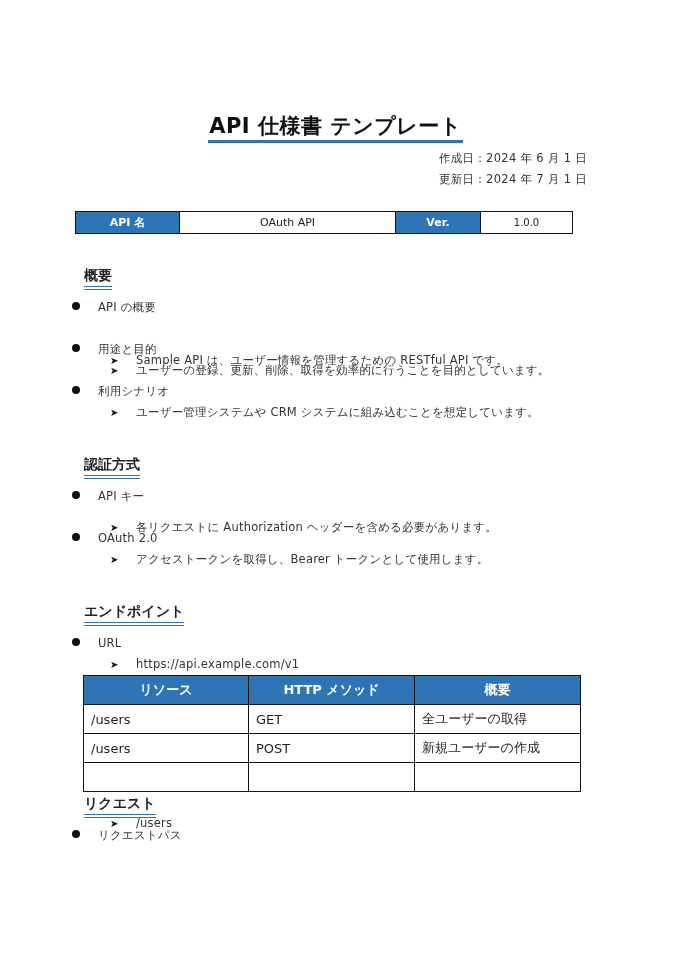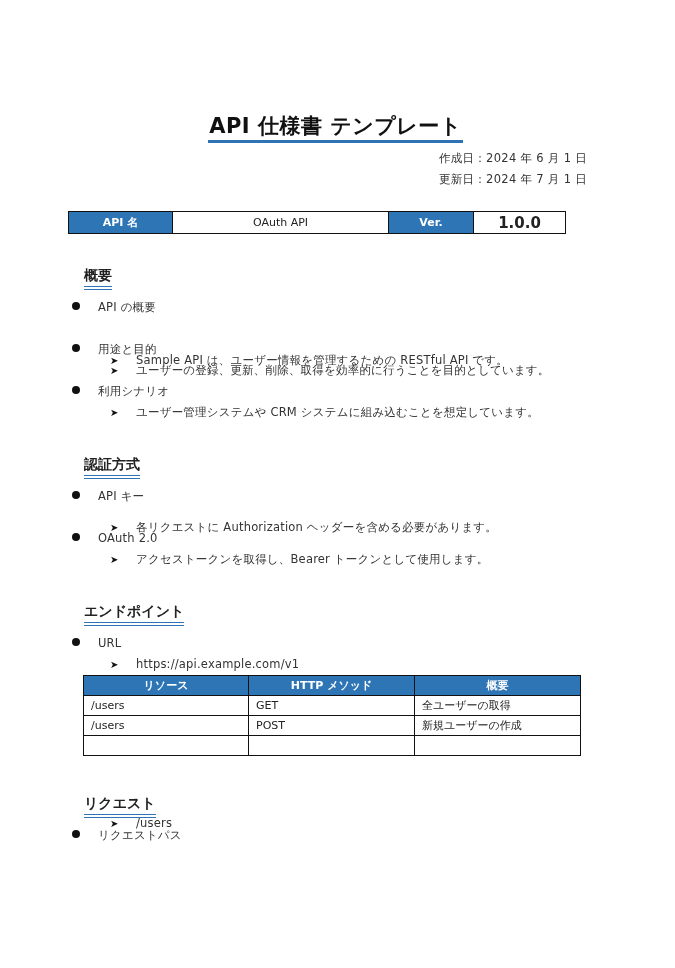--- a/index.html
+++ b/index.html
@@ -26,21 +26,21 @@
       line-height: 26px;
     }
     .date {
       right: 88px;
       font-size: 11.5px;
       color: #333;
       letter-spacing: 0.3px;
     }
     table { border-collapse: collapse; table-layout: fixed; }
     .meta-table {
-      left: 68px; top: 211px; width: 497px; border-radius: 6px;
+      left: 75px; top: 211px; width: 497px; border-radius: 6px;
     }
     .meta-table td {
       border: 1px solid #111;
       height: 22px;
       font-size: 11px;
       text-align: center;
       vertical-align: middle;
     }
     .hdr {
       background: #2e75b6;
@@ -81,22 +81,22 @@
       display: inline-block;
       width: 26px;
       font-size: 10px;
       color: #111;
     }
     .ep-table {
       left: 83px; top: 675px; width: 497px;
     }
     .ep-table th, .ep-table td {
       border: 1px solid #111;
-      height: 20px;
-      font-size: 11px;
+      height: 29px;
+      font-size: 13px;
       vertical-align: middle;
     }
     .ep-table th {
       background: #2e75b6;
       color: #fff;
       font-weight: bold;
       text-align: center;
     }
     .ep-table td {
       text-align: left;
@@ -118,21 +118,21 @@
     <col style="width:104px">
       <col style="width:216px">
       <col style="width:85px">
       <col style="width:92px">
   </colgroup>
   <tbody>
       <tr>
     <td class="hdr">API 名</td>
     <td>OAuth API</td>
     <td class="hdr">Ver.</td>
-    <td style="font-size:15px;font-weight:bold;">1.0.0</td>
+    <td style="font-size:10px;">1.0.0</td>
   </tr>
 </tbody>
   </table>
 
 <div class="abs section-h" style="top:266px;">
   <span>概要</span>
 </div>
 <div class="abs bullet-row" style="top:299px;">
   <span class="dot"></span><span>API の概要</span>
 </div>

